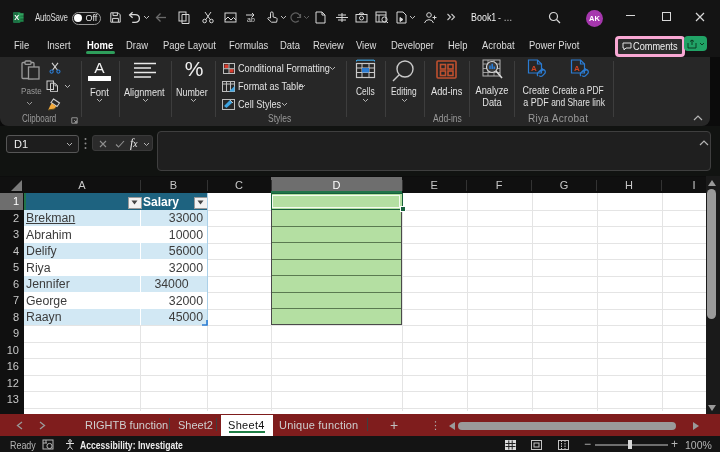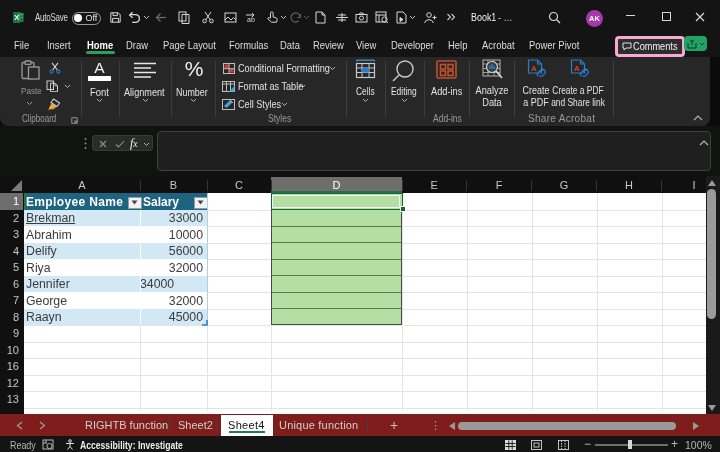--- a/index.html
+++ b/index.html
@@ -326,29 +326,35 @@
     </svg>
     <div class="abs" style="left:515px;top:28px;width:42px;text-align:center;font-size:10.5px;line-height:11.5px;transform:scaleX(.85);transform-origin:50% 0;">Create<br>a PDF</div>
 
     <svg class="abs" style="left:570px;top:2px;" width="22" height="21" viewBox="0 0 22 21">
       <path d="M1.5 1 h9 l4 4 v9 h-13 z" fill="none" stroke="#2b7cd3" stroke-width="1.2"></path>
       <path d="M10.5 1 v4 h4" fill="none" stroke="#2b7cd3" stroke-width="1.2"></path>
       <text x="4" y="11.5" font-size="8" fill="#d04423" font-family="Liberation Sans" font-weight="bold">A</text>
       <path d="M12.5 13 l3.5 -3.5 M11 17 a2.4 2.4 0 0 1 0-3.4 l2-2 a2.4 2.4 0 0 1 3.4 0 M14 11 a2.4 2.4 0 0 1 3.4 0 l.2 .2 a2.4 2.4 0 0 1 0 3.4 l-2 2 a2.4 2.4 0 0 1 -3.4 0" fill="none" stroke="#2b7cd3" stroke-width="1.3"></path>
     </svg>
     <div class="abs" style="left:542px;top:28px;width:72px;text-align:center;font-size:10.5px;line-height:11.5px;transform:scaleX(.8);transform-origin:50% 0;">Create a PDF<br>and Share link</div>
-    <div class="abs" style="left:528px;top:56px;font-size:10px;color:#9a9a9a;letter-spacing:0.3px;">Share Acrobat</div>
+    <div class="abs" style="left:528px;top:56px;font-size:10px;color:#9a9a9a;letter-spacing:0.3px;">Riya Acrobat</div>
 
     <svg class="abs" style="left:693px;top:58px;" width="10" height="6" viewBox="0 0 10 6" fill="none" stroke="#b5b5b5" stroke-width="1.2">
         <path d="M1 5 L5 1 l4 4"></path>
       </svg>
   </div>
 
   <div class="abs" id="fbar" style="left:0;top:126px;width:720px;height:50px;background:#111311;">
 
+    <div class="abs" style="left:6px;top:9px;width:71px;height:16px;background:#1d1d1d;border:1px solid #565656;border-radius:3px;">
+      <div class="abs" style="left:7px;top:1.5px;font-size:11px;color:#f0f0f0;">D1</div>
+      <svg class="abs" style="left:59px;top:6px;" width="7" height="5" viewBox="0 0 7 5" fill="none" stroke="#b5b5b5" stroke-width="1">
+          <path d="M1 1 l2.5 2.5 L6 1"></path>
+        </svg>
+    </div>
     <svg class="abs" style="left:84px;top:11px;" width="3" height="13" viewBox="0 0 3 13">
         <circle cx="1.5" cy="2" r="1" fill="#8a8a8a"></circle>
         <circle cx="1.5" cy="6.5" r="1" fill="#8a8a8a"></circle>
         <circle cx="1.5" cy="11" r="1" fill="#8a8a8a"></circle>
       </svg>
 
     <div class="abs" style="left:92px;top:9px;width:61px;height:16px;background:#2b2b2b;border:1px solid #3a3a3a;border-radius:3px;box-sizing:border-box;">
       <svg class="abs" style="left:6px;top:4px;" width="8" height="8" viewBox="0 0 8 8" stroke="#8f8f8f" stroke-width="1.1">
           <path d="M1 1 L7 7 M7 1 L1 7"></path>
         </svg>
@@ -428,21 +434,20 @@
       <div class="abs" style="left:0;top:82.5px;width:682px;height:1px;background:#e4e4e4;"></div>
       <div class="abs" style="left:0;top:99.0px;width:682px;height:1px;background:#e4e4e4;"></div>
       <div class="abs" style="left:0;top:115.5px;width:682px;height:1px;background:#e4e4e4;"></div>
       <div class="abs" style="left:0;top:132.0px;width:682px;height:1px;background:#e4e4e4;"></div>
       <div class="abs" style="left:0;top:148.5px;width:682px;height:1px;background:#e4e4e4;"></div>
       <div class="abs" style="left:0;top:165.0px;width:682px;height:1px;background:#e4e4e4;"></div>
       <div class="abs" style="left:0;top:181.5px;width:682px;height:1px;background:#e4e4e4;"></div>
       <div class="abs" style="left:0;top:198.0px;width:682px;height:1px;background:#e4e4e4;"></div>
       <div class="abs" style="left:0;top:214.5px;width:682px;height:1px;background:#e4e4e4;"></div>
       <div class="abs" style="left:0;top:0;width:183px;height:16.5px;background:#1e6380;"></div>
-      <div class="abs" style="left:2px;top:1.5px;font-size:12px;font-weight:bold;color:#ffffff;letter-spacing:0.35px;">Employee Name</div>
       <div class="abs" style="left:119px;top:1.5px;font-size:12px;font-weight:bold;color:#ffffff;">Salary</div>
       <div class="abs" style="left:104px;top:3.5px;width:12px;height:10px;background:#f2f2f2;border:0.5px solid #9a9a9a;"></div>
       <svg class="abs" style="left:107px;top:6.5px;" width="7" height="5" viewBox="0 0 7 5">
           <path d="M0.5 0.5 h6 L3.5 4.5 z" fill="#444"></path>
         </svg>
       <div class="abs" style="left:170px;top:3.5px;width:12px;height:10px;background:#f2f2f2;border:0.5px solid #9a9a9a;"></div>
       <svg class="abs" style="left:173px;top:6.5px;" width="7" height="5" viewBox="0 0 7 5">
           <path d="M0.5 0.5 h6 L3.5 4.5 z" fill="#444"></path>
         </svg>
       <div class="abs" style="left:0;top:16.5px;width:183px;height:16.5px;background:#d2e8f4;"></div>
@@ -452,21 +457,21 @@
       <div class="abs" style="left:2px;top:34.5px;font-size:12.3px;color:#3c3c3c;">Abrahim</div>
       <div class="abs" style="left:116px;top:34.5px;width:63px;text-align:right;font-size:12.3px;color:#3c3c3c;">10000</div>
       <div class="abs" style="left:0;top:49.5px;width:183px;height:16.5px;background:#d2e8f4;"></div>
       <div class="abs" style="left:2px;top:51.0px;font-size:12.3px;color:#3c3c3c;">Delify</div>
       <div class="abs" style="left:116px;top:51.0px;width:63px;text-align:right;font-size:12.3px;color:#3c3c3c;">56000</div>
       <div class="abs" style="left:0;top:66.0px;width:183px;height:16.5px;background:#ffffff;"></div>
       <div class="abs" style="left:2px;top:67.5px;font-size:12.3px;color:#3c3c3c;">Riya</div>
       <div class="abs" style="left:116px;top:67.5px;width:63px;text-align:right;font-size:12.3px;color:#3c3c3c;">32000</div>
       <div class="abs" style="left:0;top:82.5px;width:183px;height:16.5px;background:#d2e8f4;"></div>
       <div class="abs" style="left:2px;top:84.0px;font-size:12.3px;color:#3c3c3c;">Jennifer</div>
-      <div class="abs" style="left:116px;top:84.0px;width:63px;text-align:left;font-size:12.3px;color:#3c3c3c;">34000</div>
+      <div class="abs" style="left:116px;top:84.0px;width:63px;text-align:center;font-size:12.3px;color:#3c3c3c;">34000</div>
       <div class="abs" style="left:0;top:99.0px;width:183px;height:16.5px;background:#ffffff;"></div>
       <div class="abs" style="left:2px;top:100.5px;font-size:12.3px;color:#3c3c3c;">George</div>
       <div class="abs" style="left:116px;top:100.5px;width:63px;text-align:right;font-size:12.3px;color:#3c3c3c;">32000</div>
       <div class="abs" style="left:0;top:115.5px;width:183px;height:16.5px;background:#d2e8f4;"></div>
       <div class="abs" style="left:2px;top:117.0px;font-size:12.3px;color:#3c3c3c;">Raayn</div>
       <div class="abs" style="left:116px;top:117.0px;width:63px;text-align:right;font-size:12.3px;color:#3c3c3c;">45000</div>
       <div class="abs" style="left:115.5px;top:16.5px;width:1px;height:115.5px;background:#ffffff;"></div>
       <div class="abs" style="left:182.5px;top:0px;width:1px;height:132px;background:#abd0e8;"></div>
       <svg class="abs" style="left:178px;top:127px;" width="6" height="6" viewBox="0 0 6 6">
           <path d="M5 0 V5 H0" fill="none" stroke="#2b7cd3" stroke-width="1.6"></path>

